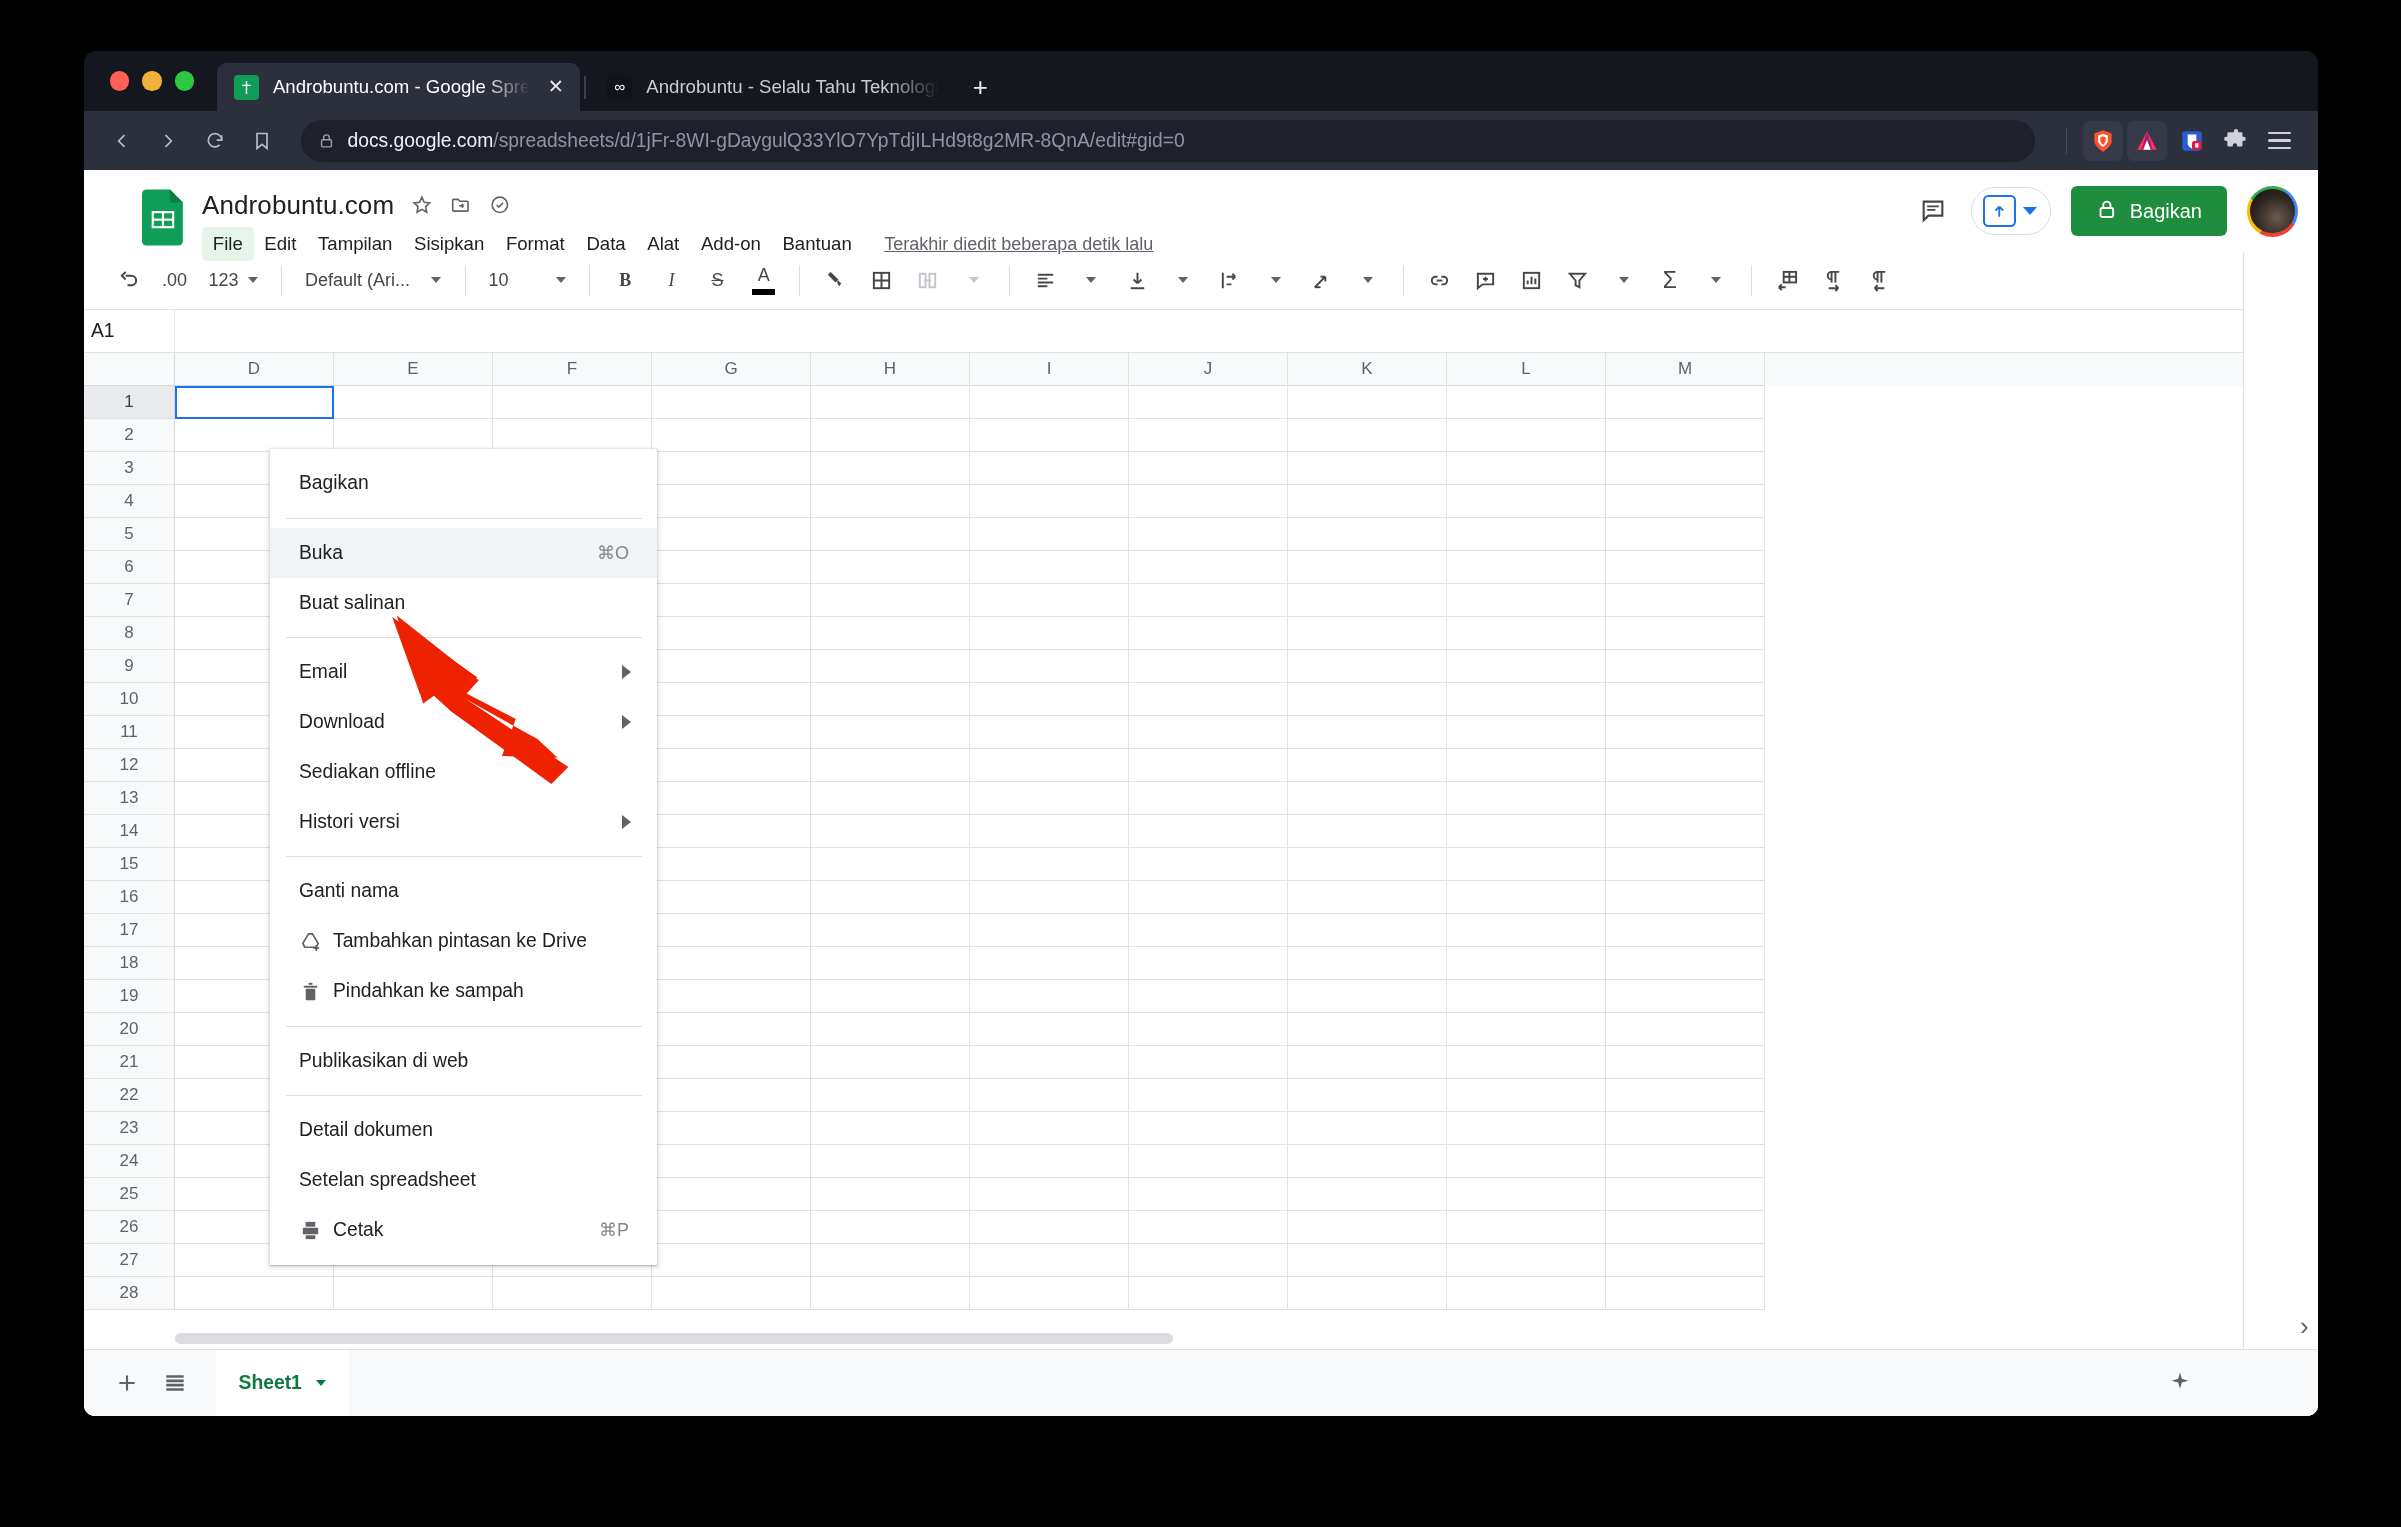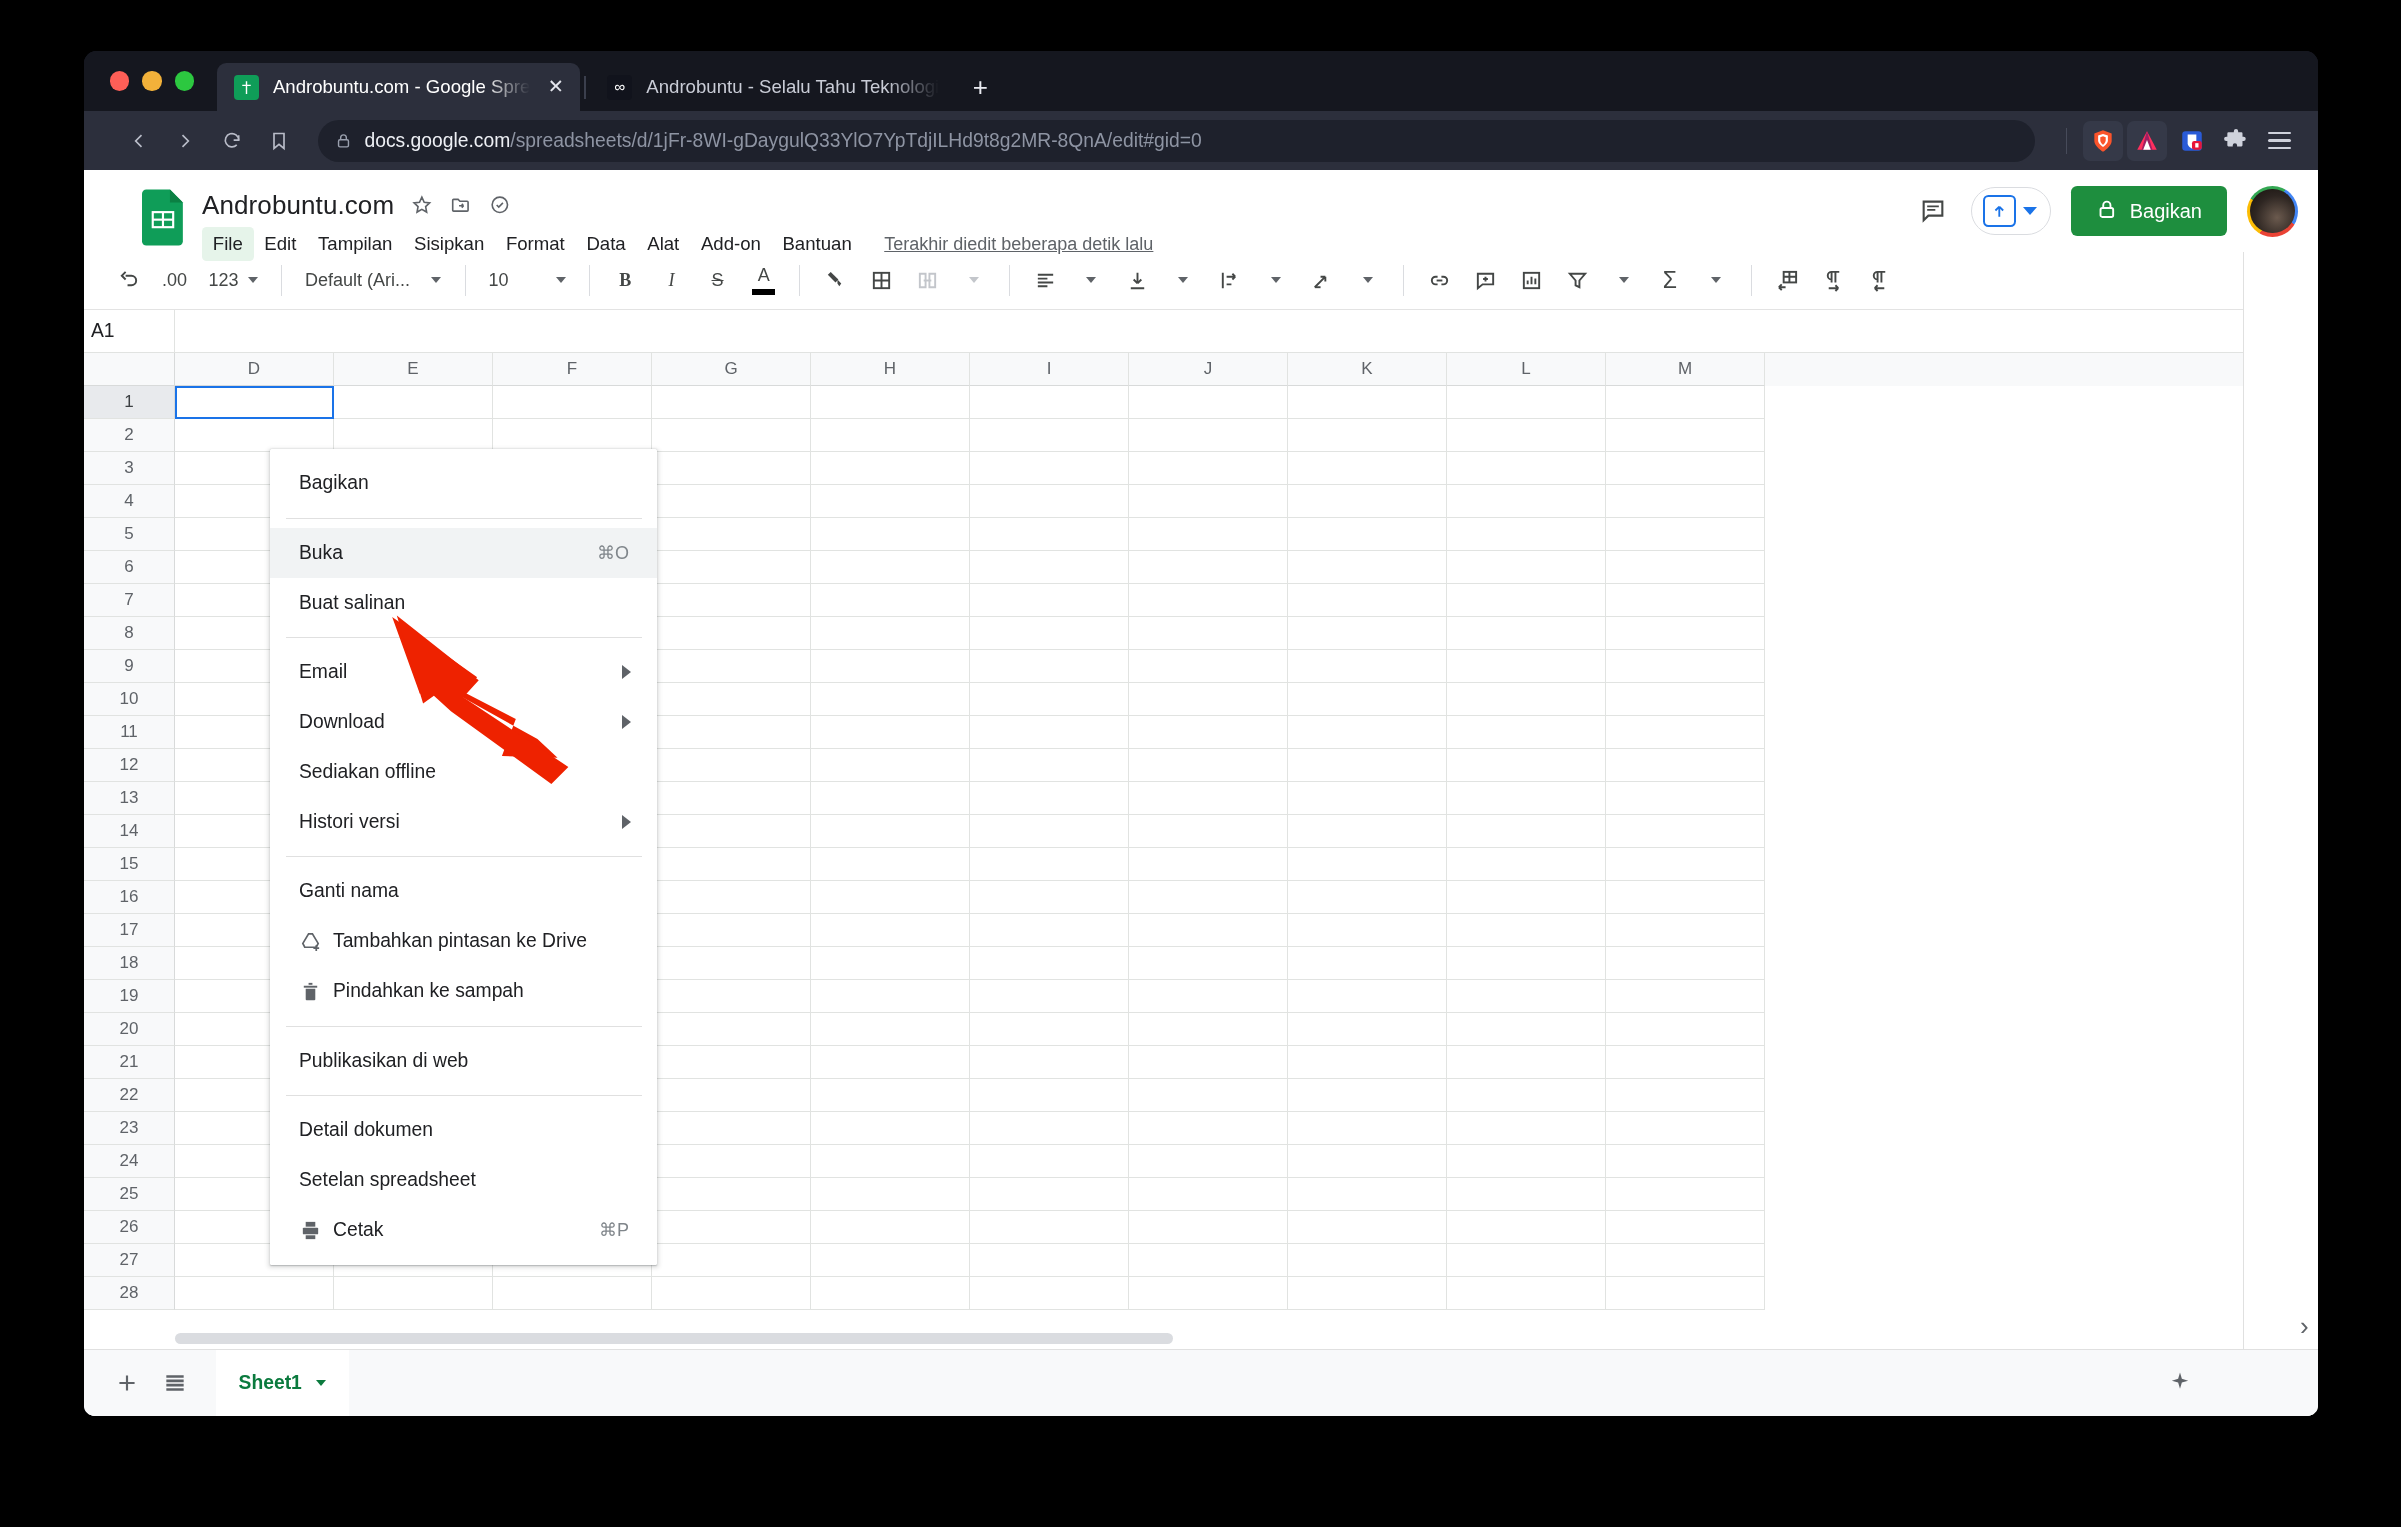--- a/index.html
+++ b/index.html
@@ -84,21 +84,21 @@
   #new-tab-btn {
     width: 36px; height: 36px; margin: 0 0 6.2px 10.8px;
     display:flex;align-items:center;justify-content:center;
     color:#e8eaf0; font-size: 26px; font-weight:300; line-height: 1;
   }
   
   #nav-bar {
     height: 59px;
     background: #2c2f3c;
     display: flex; align-items: center;
-    padding: 0 20px 0 35px;
+    padding: 0 20px 0 18px;
     gap: 7.7px;
   }
   .nav-btn {
     width: 39px; height: 39px;
     display:flex;align-items:center;justify-content:center;
     color:#b9bcc8;
   }
   .nav-btn svg { width: 20px; height: 20px; }
   #omnibox {
     flex: 1 1 auto;

